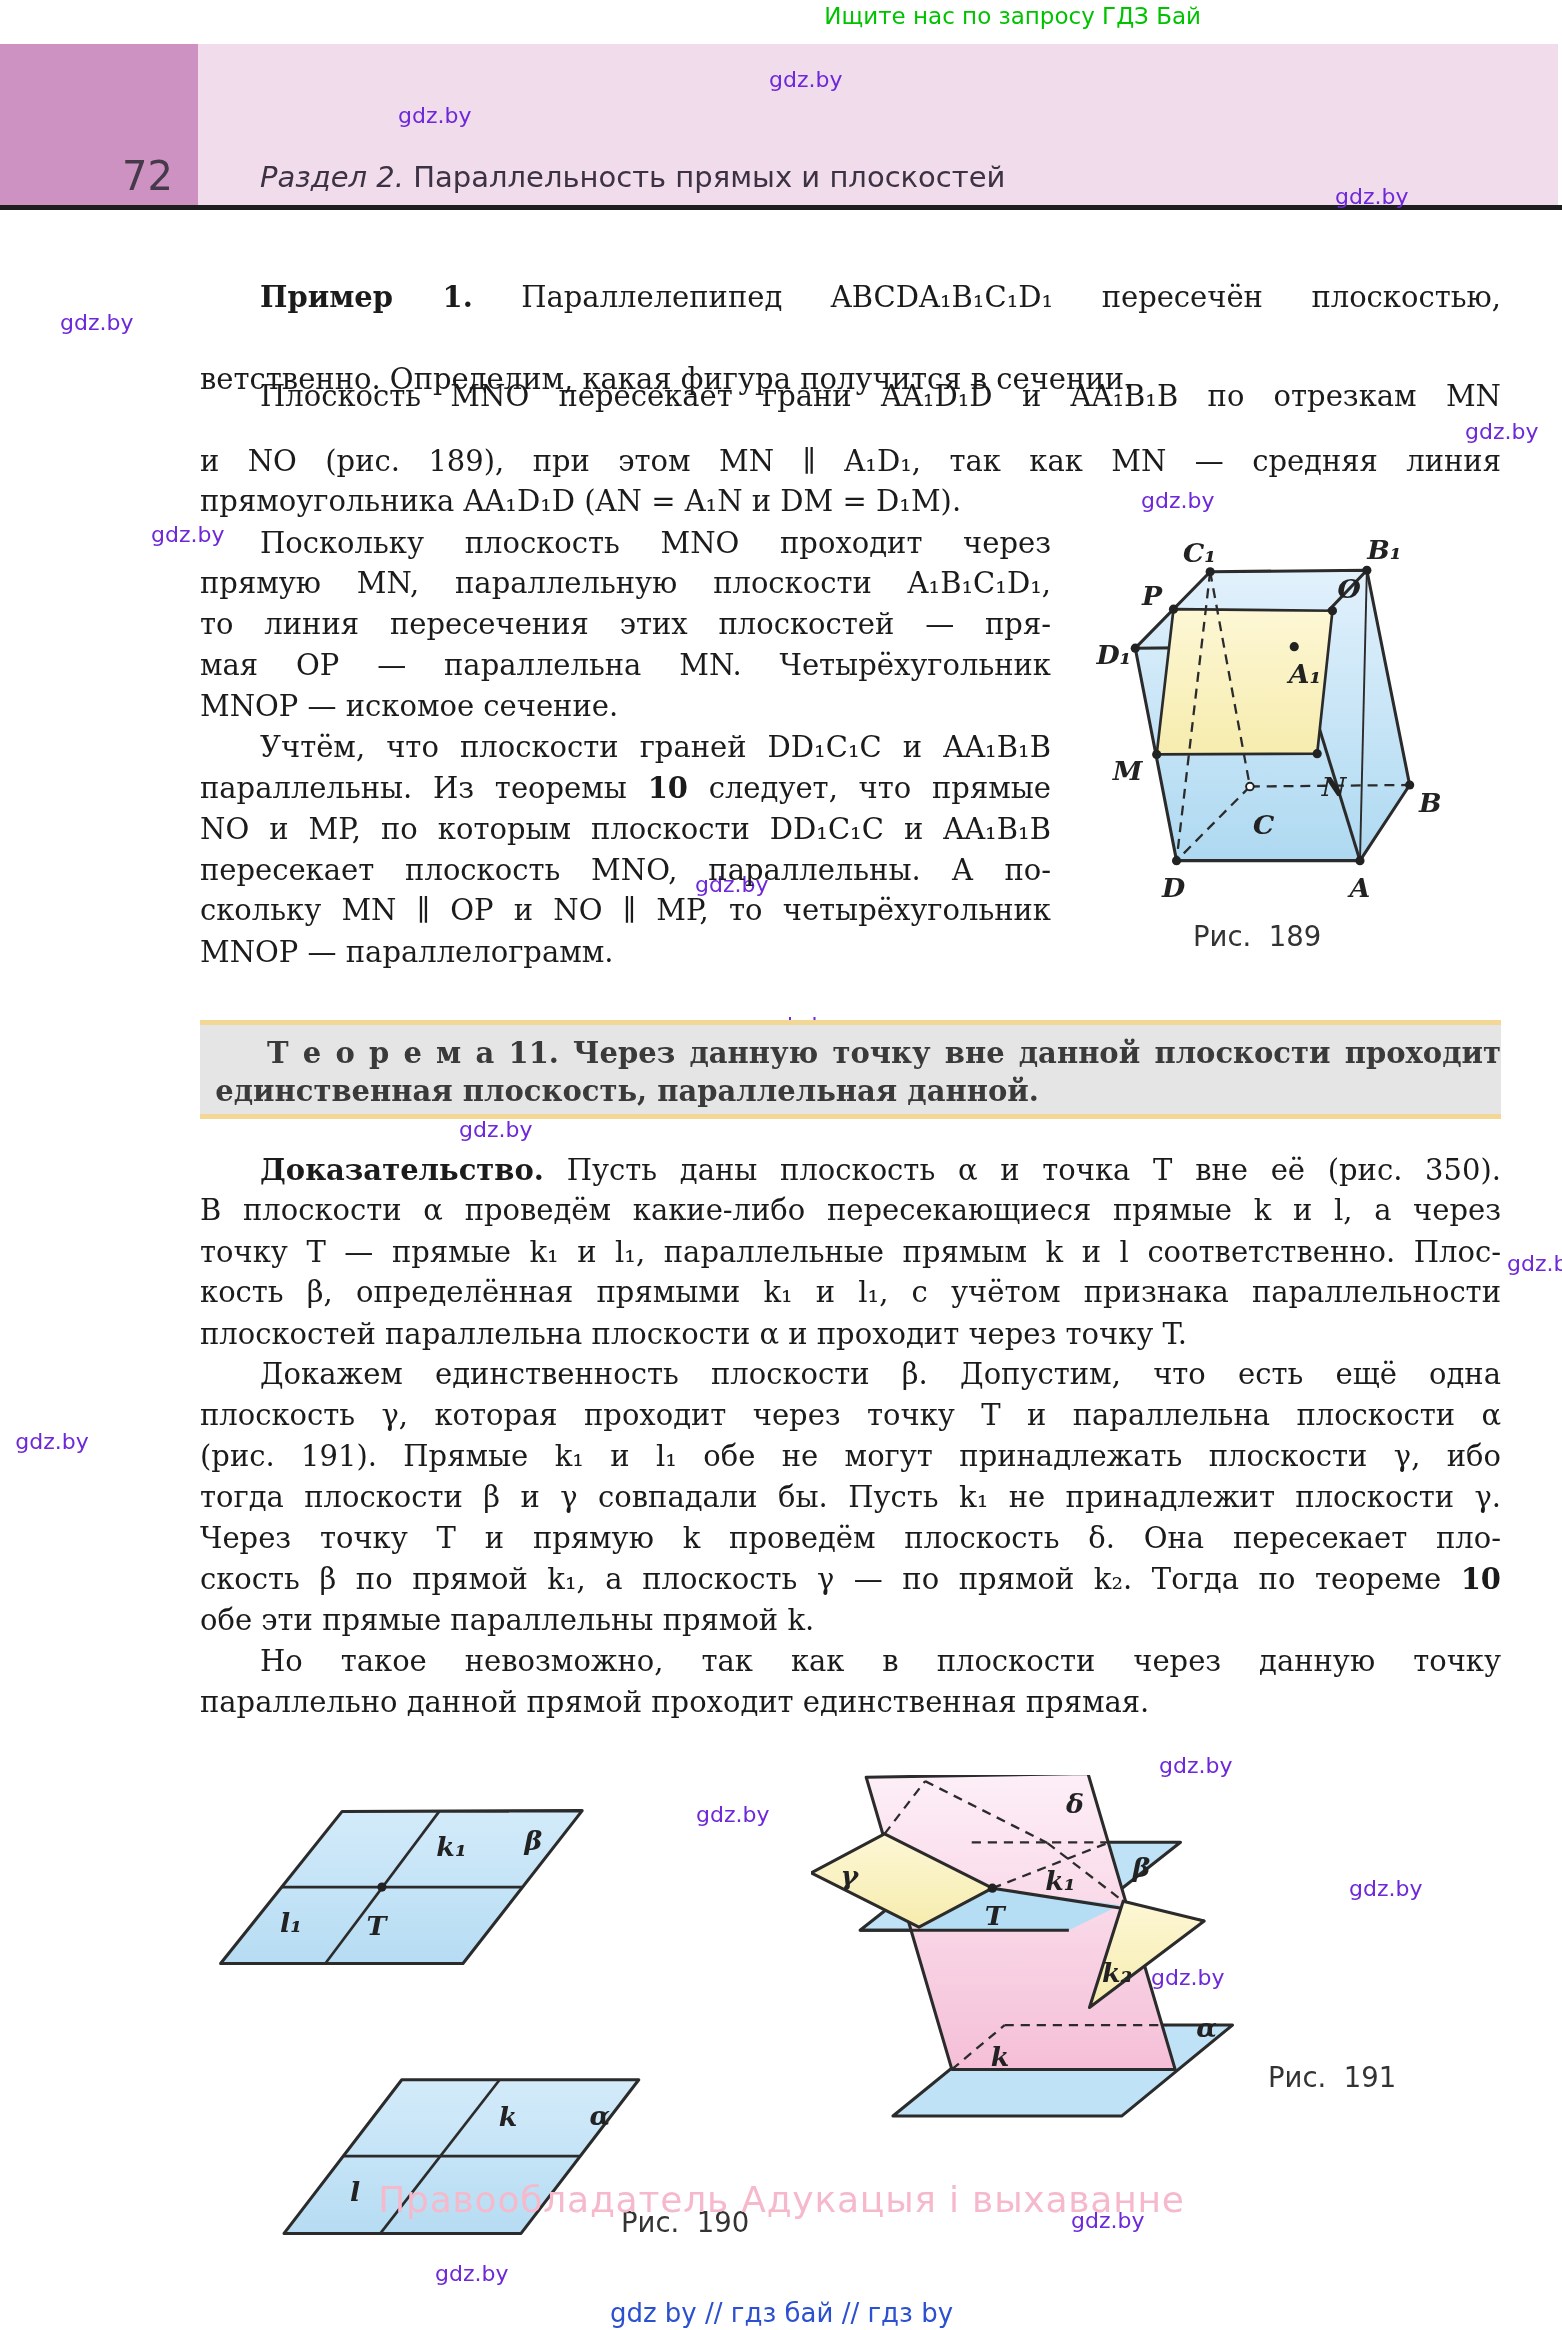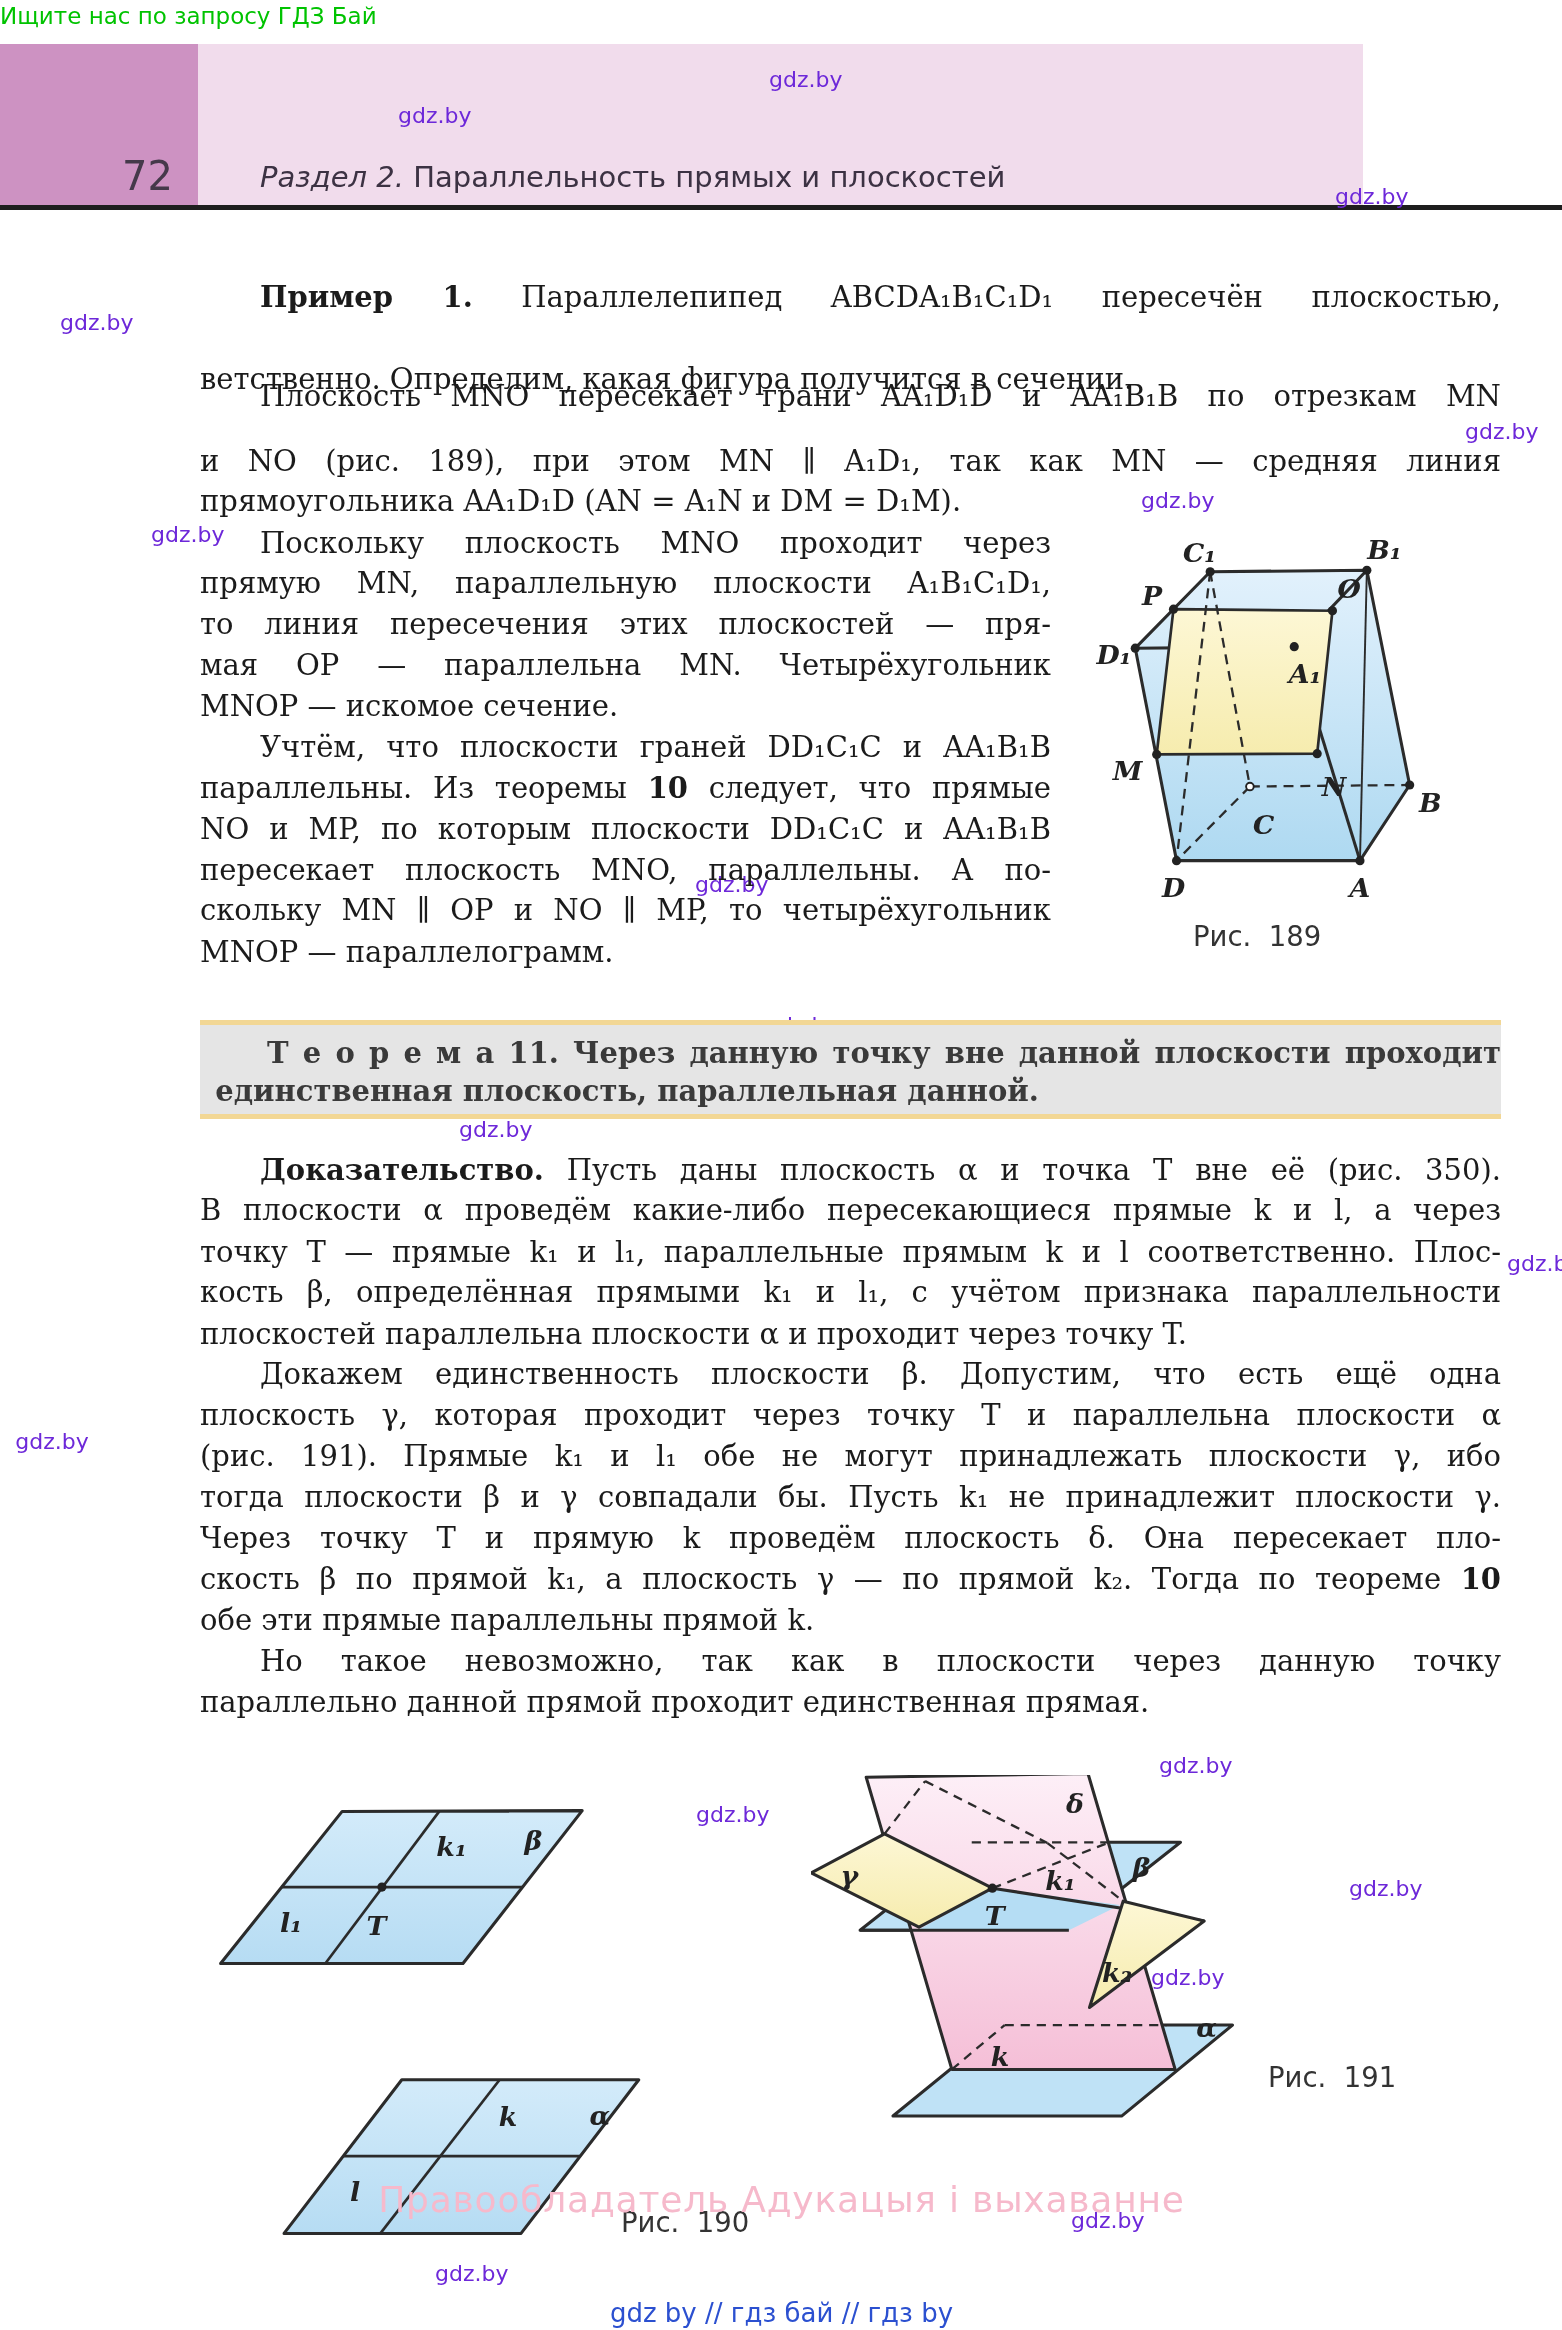--- a/index.html
+++ b/index.html
@@ -5,25 +5,25 @@
   html,body { margin:0; padding:0; background:#888; }
   #page {
     position:relative; width:1563px; height:2330px; background:#ffffff;
     font-family:"DejaVu Serif","Liberation Serif",serif; color:#1b1b1b;
     overflow:hidden; margin:0 auto;
   }
   
   .wm { position:absolute; font-family:"DejaVu Sans","Liberation Sans",sans-serif;
         font-size:22px; color:#6d28d9; white-space:nowrap; }
   
-  #green-banner { position:absolute; top:3.1px; left:0; width:1201px; text-align:left;
+  #green-banner { position:absolute; top:3.1px; left:0; width:1201px; text-align:right;
         font-family:"DejaVu Sans","Liberation Sans",sans-serif;
         font-size:23px; color:#00c300; }
   
-  #band { position:absolute; top:44px; left:0; width:1363px; height:161px; background:#f1dcec; }
+  #band { position:absolute; top:44px; left:0; width:1558px; height:161px; background:#f1dcec; }
   #band-block { position:absolute; top:0; left:0; width:198px; height:161px; background:#cd92c2; }
   #page-number { position:absolute; left:122px; top:109px; width:84px; text-align:left;
         font-family:"DejaVu Sans","Liberation Sans",sans-serif;
         font-size:40px; color:#45394a; }
   #section-title { position:absolute; left:260px; top:116px; white-space:nowrap;
         font-family:"DejaVu Sans","Liberation Sans",sans-serif;
         font-size:29px; color:#3c3243; }
   #section-title .it { font-style:italic; }
   #rule { position:absolute; top:205px; left:0; width:1563px; height:4.6px; background:#1e1e1e; }
   

